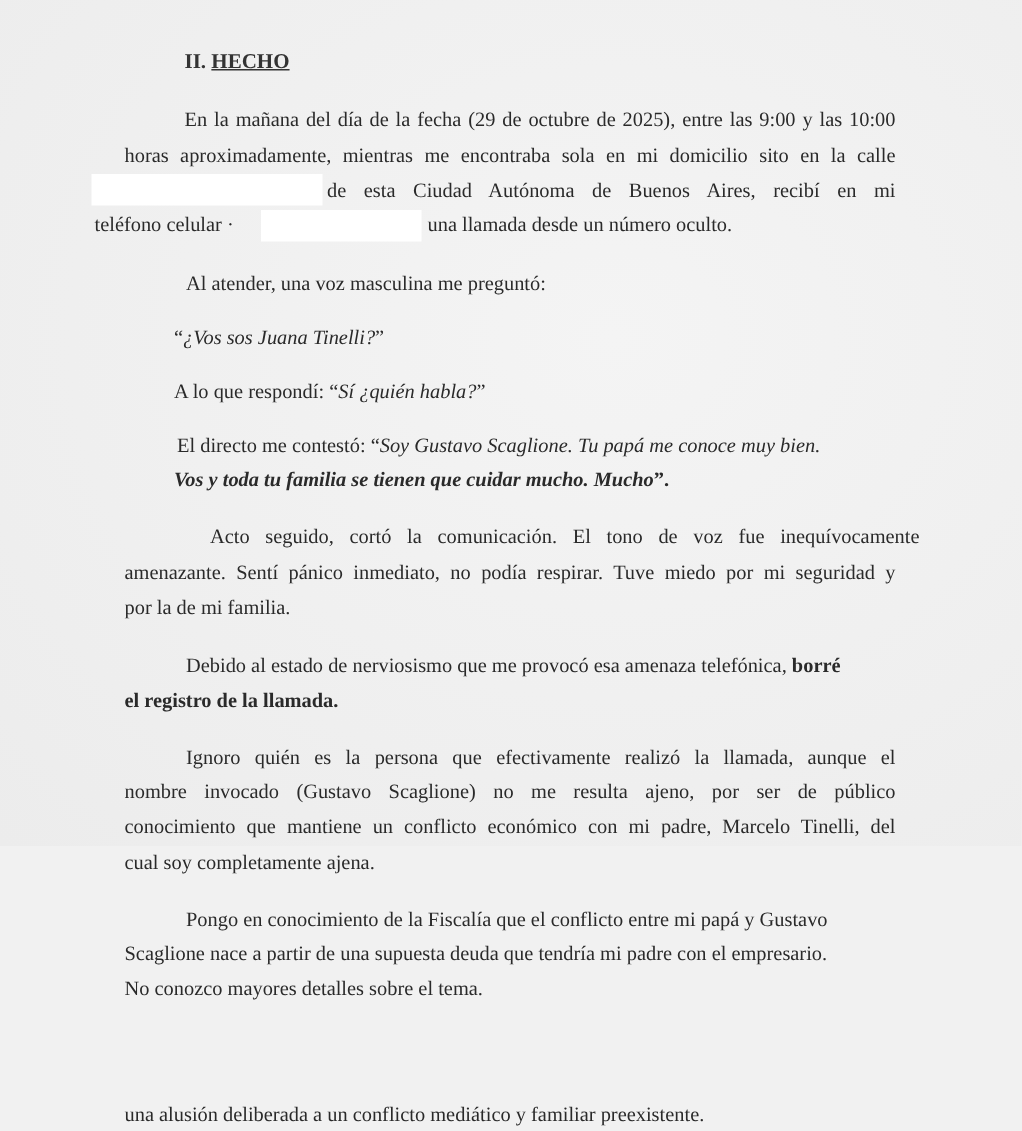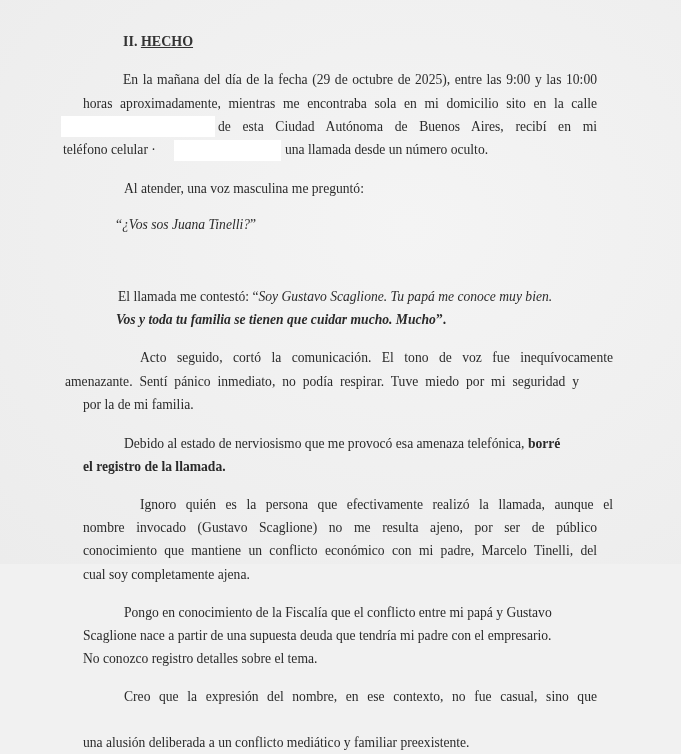--- a/index.html
+++ b/index.html
@@ -37,43 +37,45 @@
   <div class="line" style="left:63px; top:142px;">teléfono celular ·</div>
   <div class="redact" style="left:174px; top:140px; width:107px; height:21px;"></div>
   <div class="line" style="left:285px; top:142px;">una llamada desde un número oculto.</div>
 
   <div class="line" style="left:124px; top:181px;">Al atender, una voz masculina me preguntó:</div>
 
   <div class="line" style="left:116px; top:217px;">
     <span>“</span><i>¿Vos sos Juana Tinelli?</i><span>”</span>
   </div>
 
+  <div class="line" style="left:116px; top:253px;">
+    <span>A lo que respondí: “</span><i>Sí ¿quién habla?</i><span>”</span>
+  </div>
 
   <div class="line" style="left:118px; top:289px;">
-    <span>El llamada me contestó: “</span><i>Soy Gustavo Scaglione. Tu papá me conoce muy bien.</i>
+    <span>El directo me contestó: “</span><i>Soy Gustavo Scaglione. Tu papá me conoce muy bien.</i>
   </div>
   <div class="line" style="left:116px; top:312px;">
     <b><i>Vos y toda tu familia se tienen que cuidar mucho. Mucho</i></b><b>”.</b>
   </div>
 
   <div class="line just" style="left:124px; top:350px; width:473px;margin-left:16px;">Acto seguido, cortó la comunicación. El tono de voz fue inequívocamente</div>
-  <div class="line just" style="left:65px; top:374px; width:514px;">amenazante. Sentí pánico inmediato, no podía respirar. Tuve miedo por mi seguridad y</div>
+  <div class="line just" style="left:83px; top:374px; width:514px;">amenazante. Sentí pánico inmediato, no podía respirar. Tuve miedo por mi seguridad y</div>
   <div class="line" style="left:83px; top:397px;">por la de mi familia.</div>
 
   <div class="line" style="left:124px; top:436px;">
     <span>Debido al estado de nerviosismo que me provocó esa amenaza telefónica,</span> <b>borré</b>
   </div>
   <div class="line" style="left:83px; top:459px;">
     <b>el registro de la llamada.</b>
   </div>
 
-  <div class="line just" style="left:124px; top:497px; width:473px;margin-left:16px;">Ignoro quién es la persona que efectivamente realizó la llamada, aunque el</div>
+  <div class="line just" style="left:124px; top:497px; width:473px;">Ignoro quién es la persona que efectivamente realizó la llamada, aunque el</div>
   <div class="line just" style="left:83px; top:520px; width:514px;">nombre invocado (Gustavo Scaglione) no me resulta ajeno, por ser de público</div>
   <div class="line" style="left:83px; top:567px;">cual soy completamente ajena.</div>
   <div class="line just" style="left:83px; top:543px; width:514px;">conocimiento que mantiene un conflicto económico con mi padre, Marcelo Tinelli, del</div>
 
   <div class="line" style="left:124px; top:605px;">Pongo en conocimiento de la Fiscalía que el conflicto entre mi papá y Gustavo</div>
   <div class="line" style="left:83px; top:628px;">Scaglione nace a partir de una supuesta deuda que tendría mi padre con el empresario.</div>
-  <div class="line" style="left:83px; top:651px;">No conozco registro detalles sobre el tema.</div>
+  <div class="line" style="left:83px; top:651px;">No conozco mayores detalles sobre el tema.</div>
 
-  <div class="line just" style="left:124px; top:689px; width:473px;">Creo que la expresión del nombre, en ese contexto, no fue casual, sino que</div>
   <div class="line" style="left:83px; top:735px;">una alusión deliberada a un conflicto mediático y familiar preexistente.</div>
 </div>
 
 </body></html>

